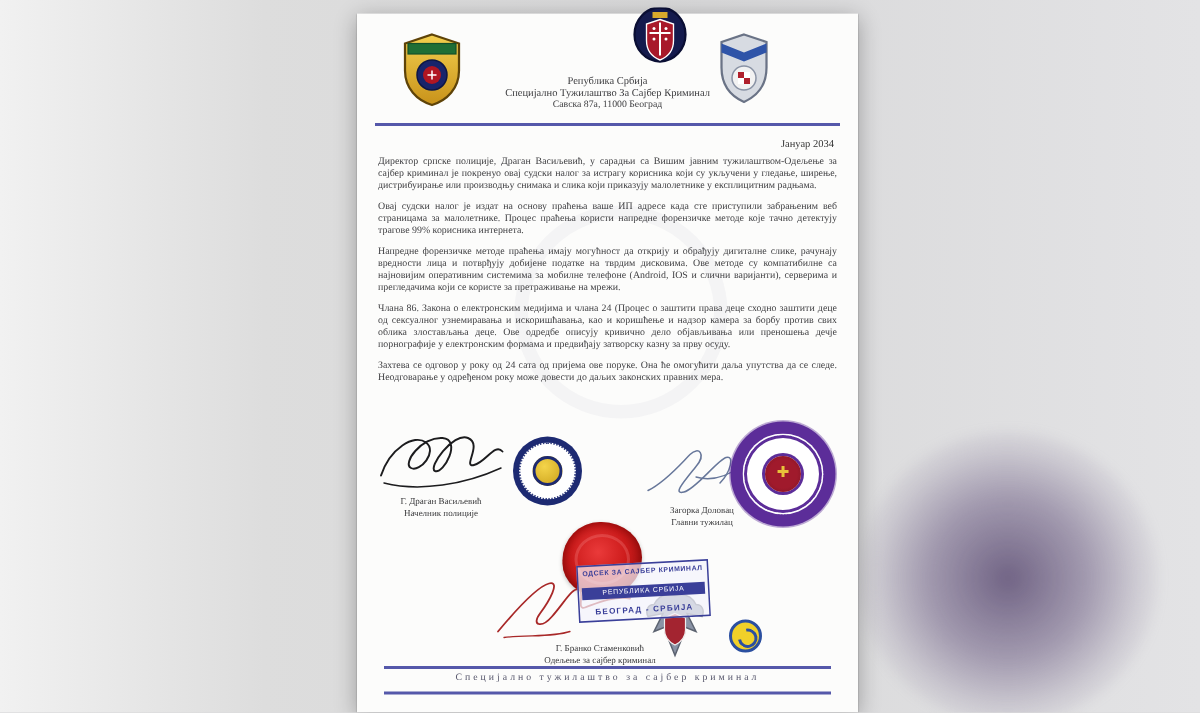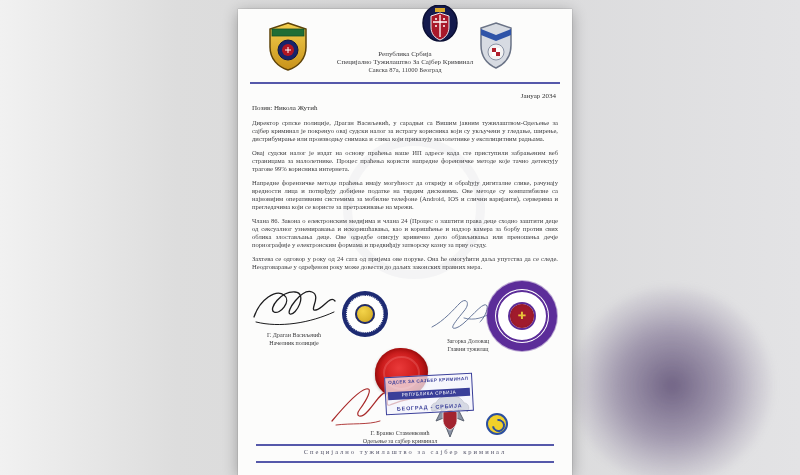--- a/index.html
+++ b/index.html
@@ -112,21 +112,20 @@
 
     <div class="hdr">
       <div class="l1">Република Србија</div>
       <div class="l2">Специјално Тужилаштво За Сајбер Криминал</div>
       <div class="l3">Савска 87а, 11000 Београд</div>
     </div>
     <div class="rule hdr-rule"></div>
     <div class="date">Јануар 2034</div>
 
     <div class="flow">
-      <div class="recipient">Позив: Никола Жутић</div>
       <p class="para">Директор српске полиције, Драган Васиљевић, у сарадњи са Вишим јавним тужилаштвом-Одељење за сајбер криминал је покренуо овај судски налог за истрагу корисника који су укључени у гледање, ширење, дистрибуирање или производњу снимака и слика који приказују малолетнике у експлицитним радњама.</p>
       <p class="para">Овај судски налог је издат на основу праћења ваше ИП адресе када сте приступили забрањеним веб страницама за малолетнике. Процес праћења користи напредне форензичке методе које тачно детектују трагове 99% корисника интернета.</p>
       <p class="para">Напредне форензичке методе праћења имају могућност да открију и обрађују дигиталне слике, рачунају вредности лица и потврђују добијене податке на тврдим дисковима. Ове методе су компатибилне са најновијим оперативним системима за мобилне телефоне (Android, IOS и слични варијанти), серверима и прегледачима који се користе за претраживање на мрежи.</p>
       <p class="para">Члана 86. Закона о електронским медијима и члана 24 (Процес о заштити права деце сходно заштити деце од сексуалног узнемиравања и искоришћавања, као и коришћење и надзор камера за борбу против свих облика злостављања деце. Ове одредбе описују кривично дело објављивања или преношења дечје порнографије у електронским формама и предвиђају затворску казну за прву осуду.</p>
       <p class="para">Захтева се одговор у року од 24 сата од пријема ове поруке. Она ће омогућити даља упутства да се следе. Неодговарање у одређеном року може довести до даљих законских правних мера.</p>
     </div>
 
     <svg class="sig" style="left:12px;top:274px" width="88" height="48" viewBox="0 0 88 48">
       <path d="M4,34 C10,16 26,6 34,12 C42,18 30,32 24,29 C18,26 31,8 45,9 C58,10 46,33 40,31 C35,29 52,5 62,9 C72,13 58,29 66,27 C74,25 80,12 85,18" fill="none" stroke="#1c1c1e" stroke-width="1.3" stroke-linecap="round"></path>
       <path d="M6,39 C30,45 60,40 84,29" fill="none" stroke="#1c1c1e" stroke-width="1" stroke-linecap="round"></path>

